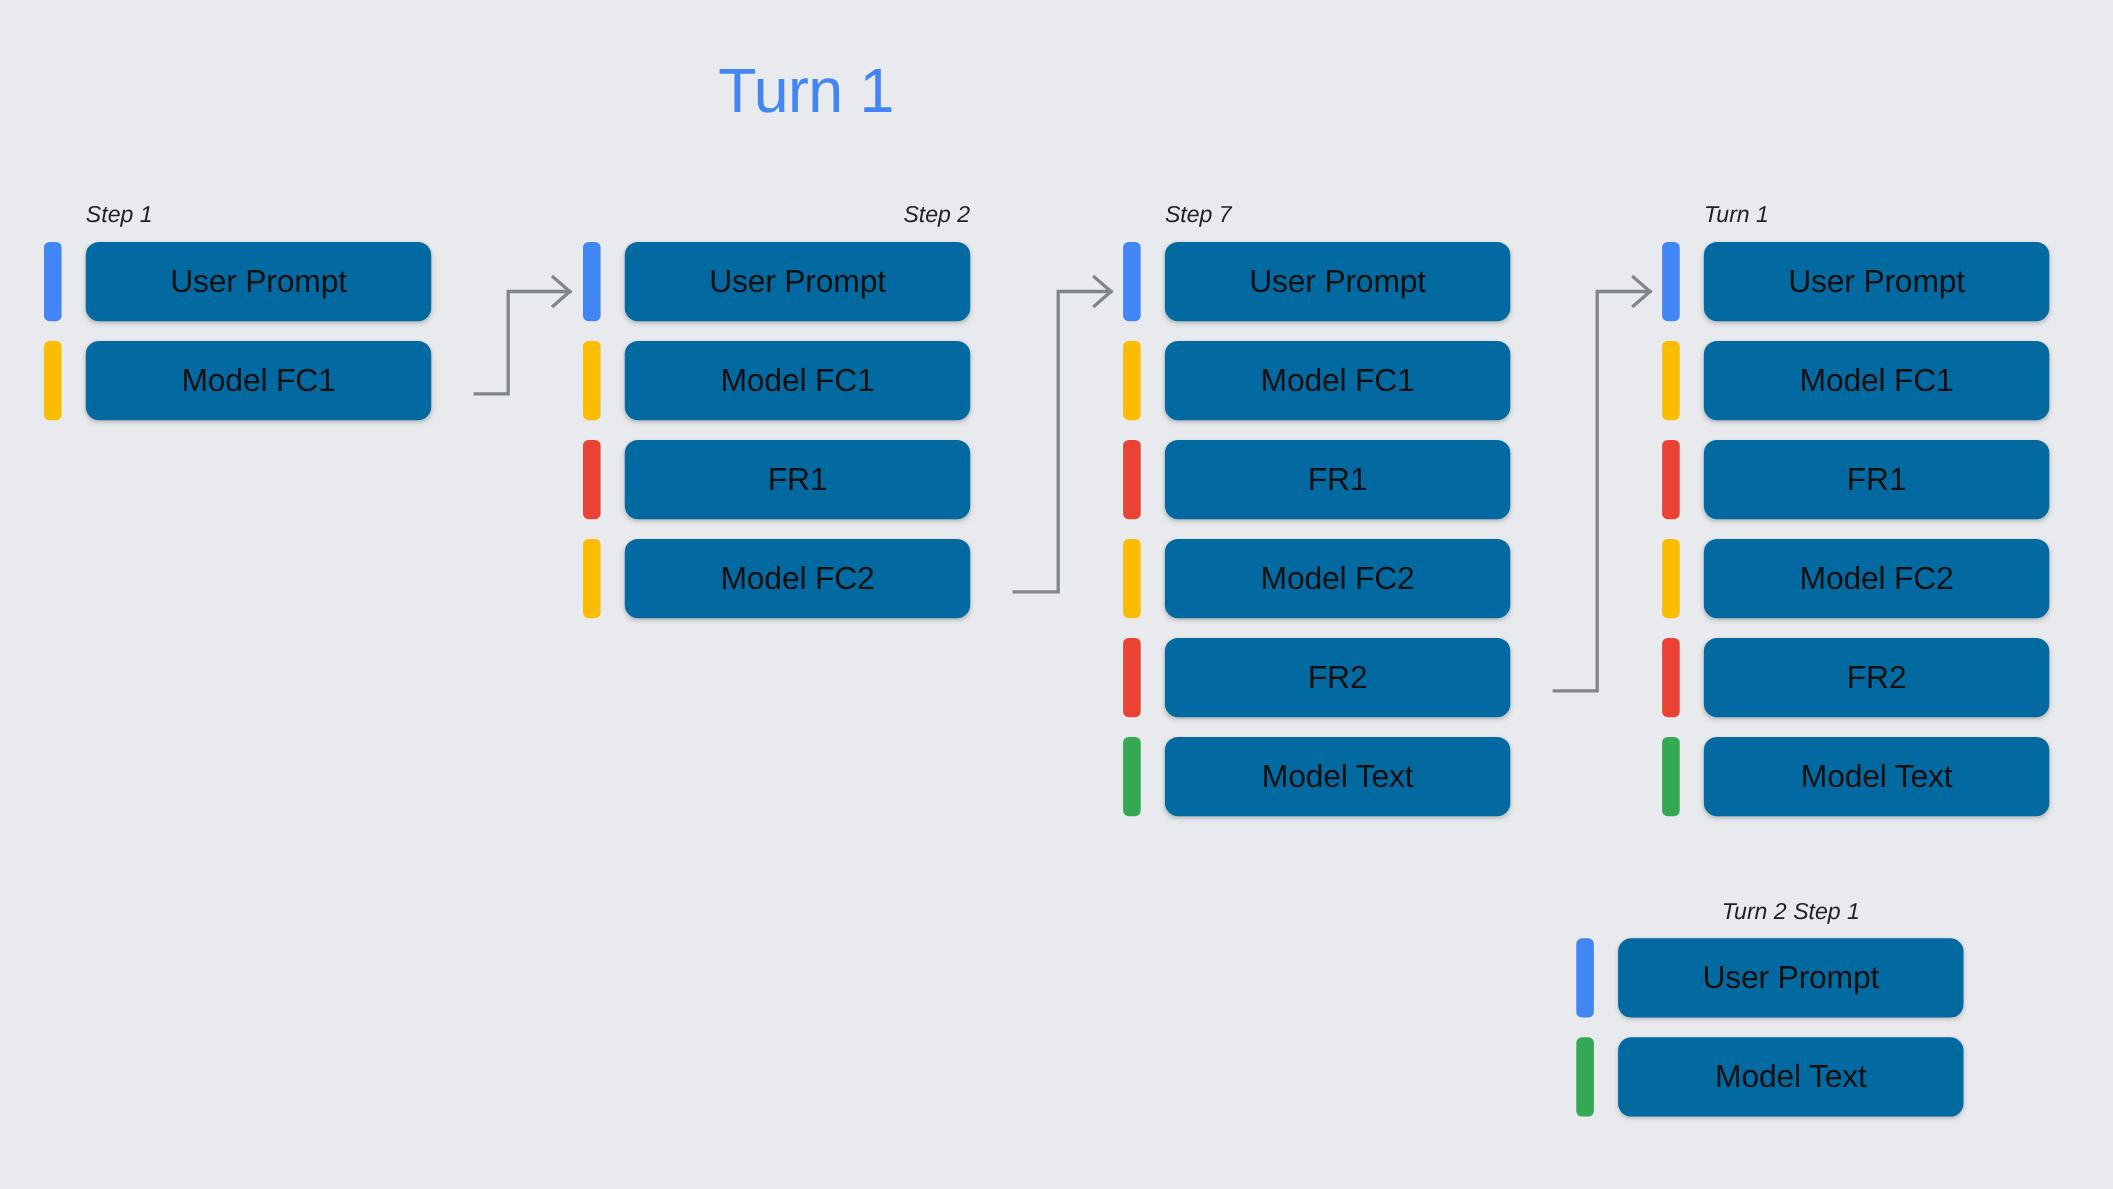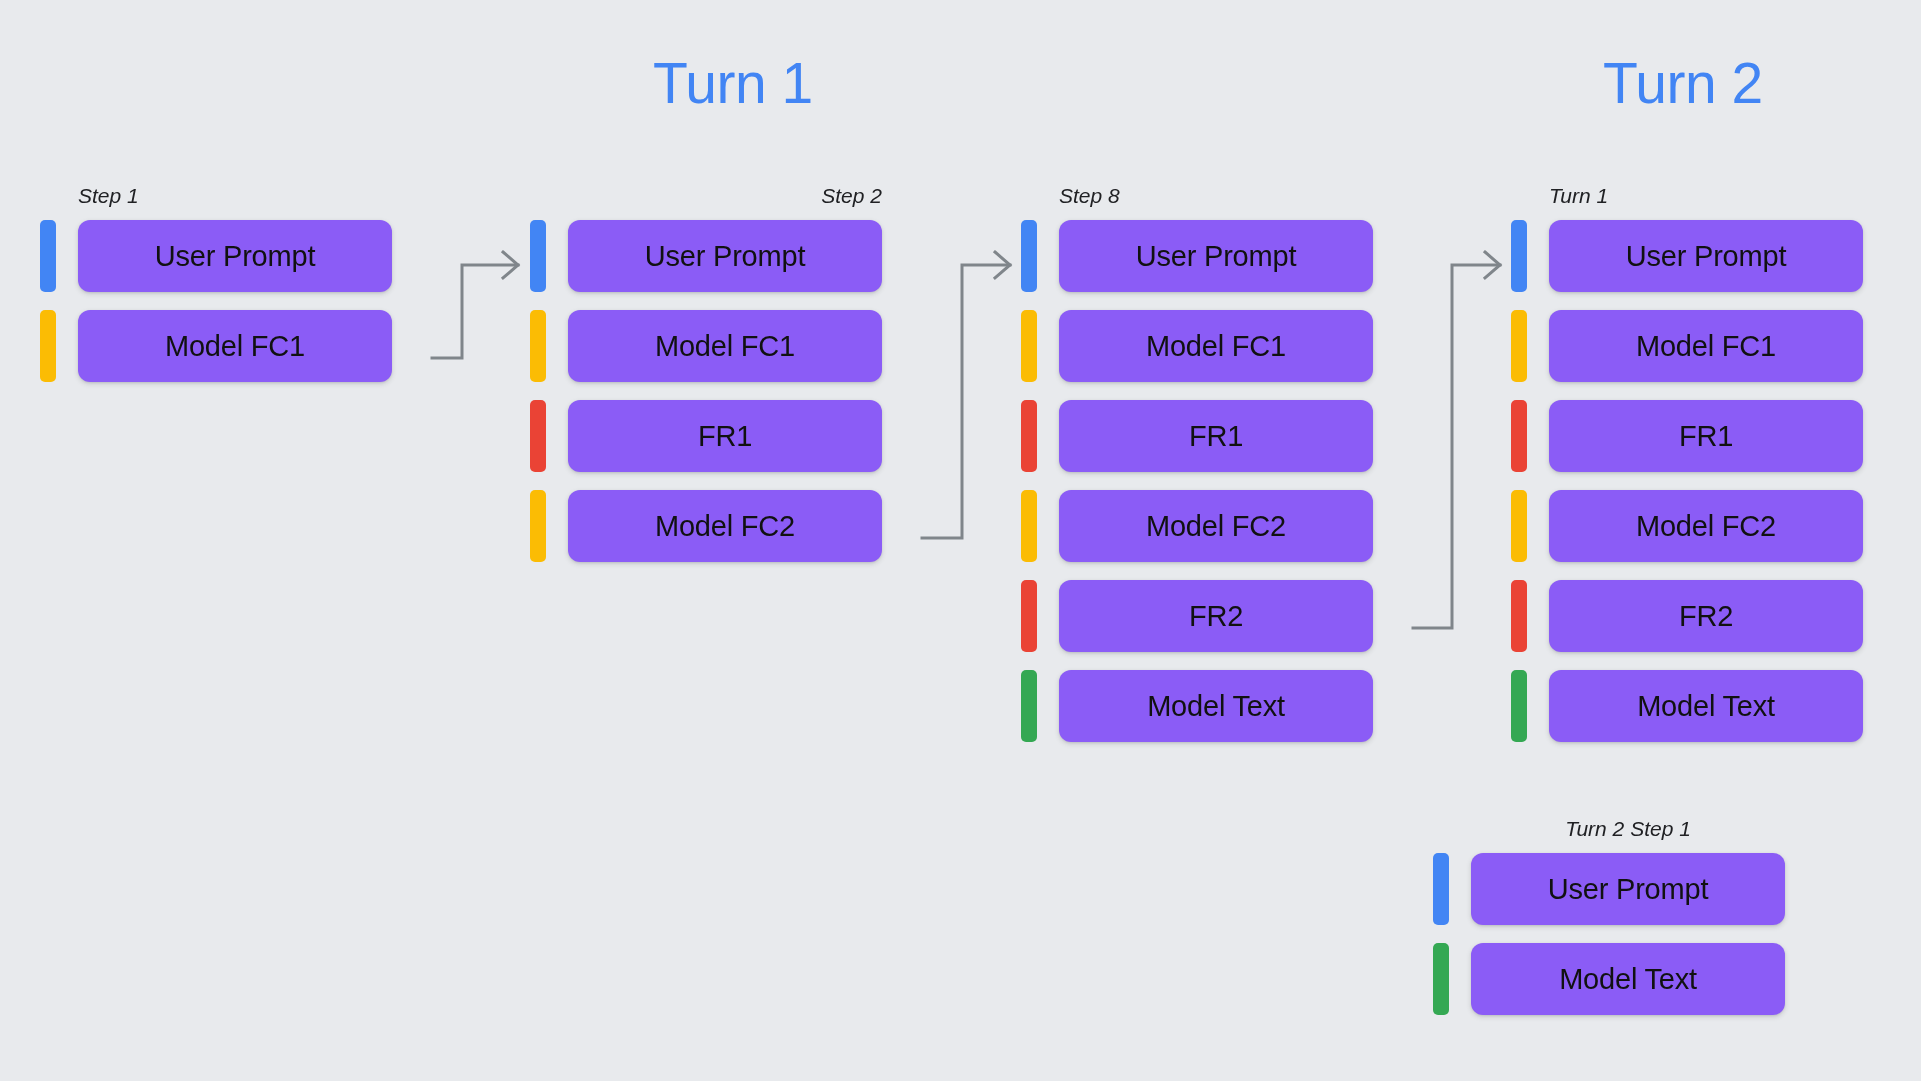--- a/index.html
+++ b/index.html
@@ -66,21 +66,21 @@
     width: 16px;
     height: 72px;
     border-radius: 5px;
     flex: 0 0 16px;
   }
 
   .card {
     margin-left: 22px;
     flex: 1 1 auto;
     height: 72px;
-    background: #8b5cf6;
+    background: #0369a1;
     border-radius: 12px;
     box-shadow: 0 2px 5px rgba(60,64,67,0.18), 0 1px 2px rgba(60,64,67,0.10);
     display: flex;
     align-items: center;
     justify-content: center;
   }
 
   .card-label {
     font-size: 29px;
     font-weight: 400;
@@ -118,21 +118,20 @@
     stroke-linecap: square;
     stroke-linejoin: miter;
   }
 </style>
 </head>
 <body>
 
 <div id="canvas">
 
   <div class="turn-title" id="turn-title-1">Turn 1</div>
-  <div class="turn-title" id="turn-title-2">Turn 2</div>
 
   <div class="column" id="col-step-1">
     <div class="column-header">Step 1</div>
     <div class="rows">
       <div class="row">
         <div class="color-bar" style="background:#4285f4"></div>
         <div class="card">
           <span class="card-label">User Prompt</span>
         </div>
       </div>
@@ -169,21 +168,21 @@
       <div class="row">
         <div class="color-bar" style="background:#fbbc04"></div>
         <div class="card">
           <span class="card-label">Model FC2</span>
         </div>
       </div>
     </div>
   </div>
 
   <div class="column" id="col-step-3">
-    <div class="column-header">Step 8</div>
+    <div class="column-header">Step 7</div>
     <div class="rows">
       <div class="row">
         <div class="color-bar" style="background:#4285f4"></div>
         <div class="card">
           <span class="card-label">User Prompt</span>
         </div>
       </div>
       <div class="row">
         <div class="color-bar" style="background:#fbbc04"></div>
         <div class="card">

